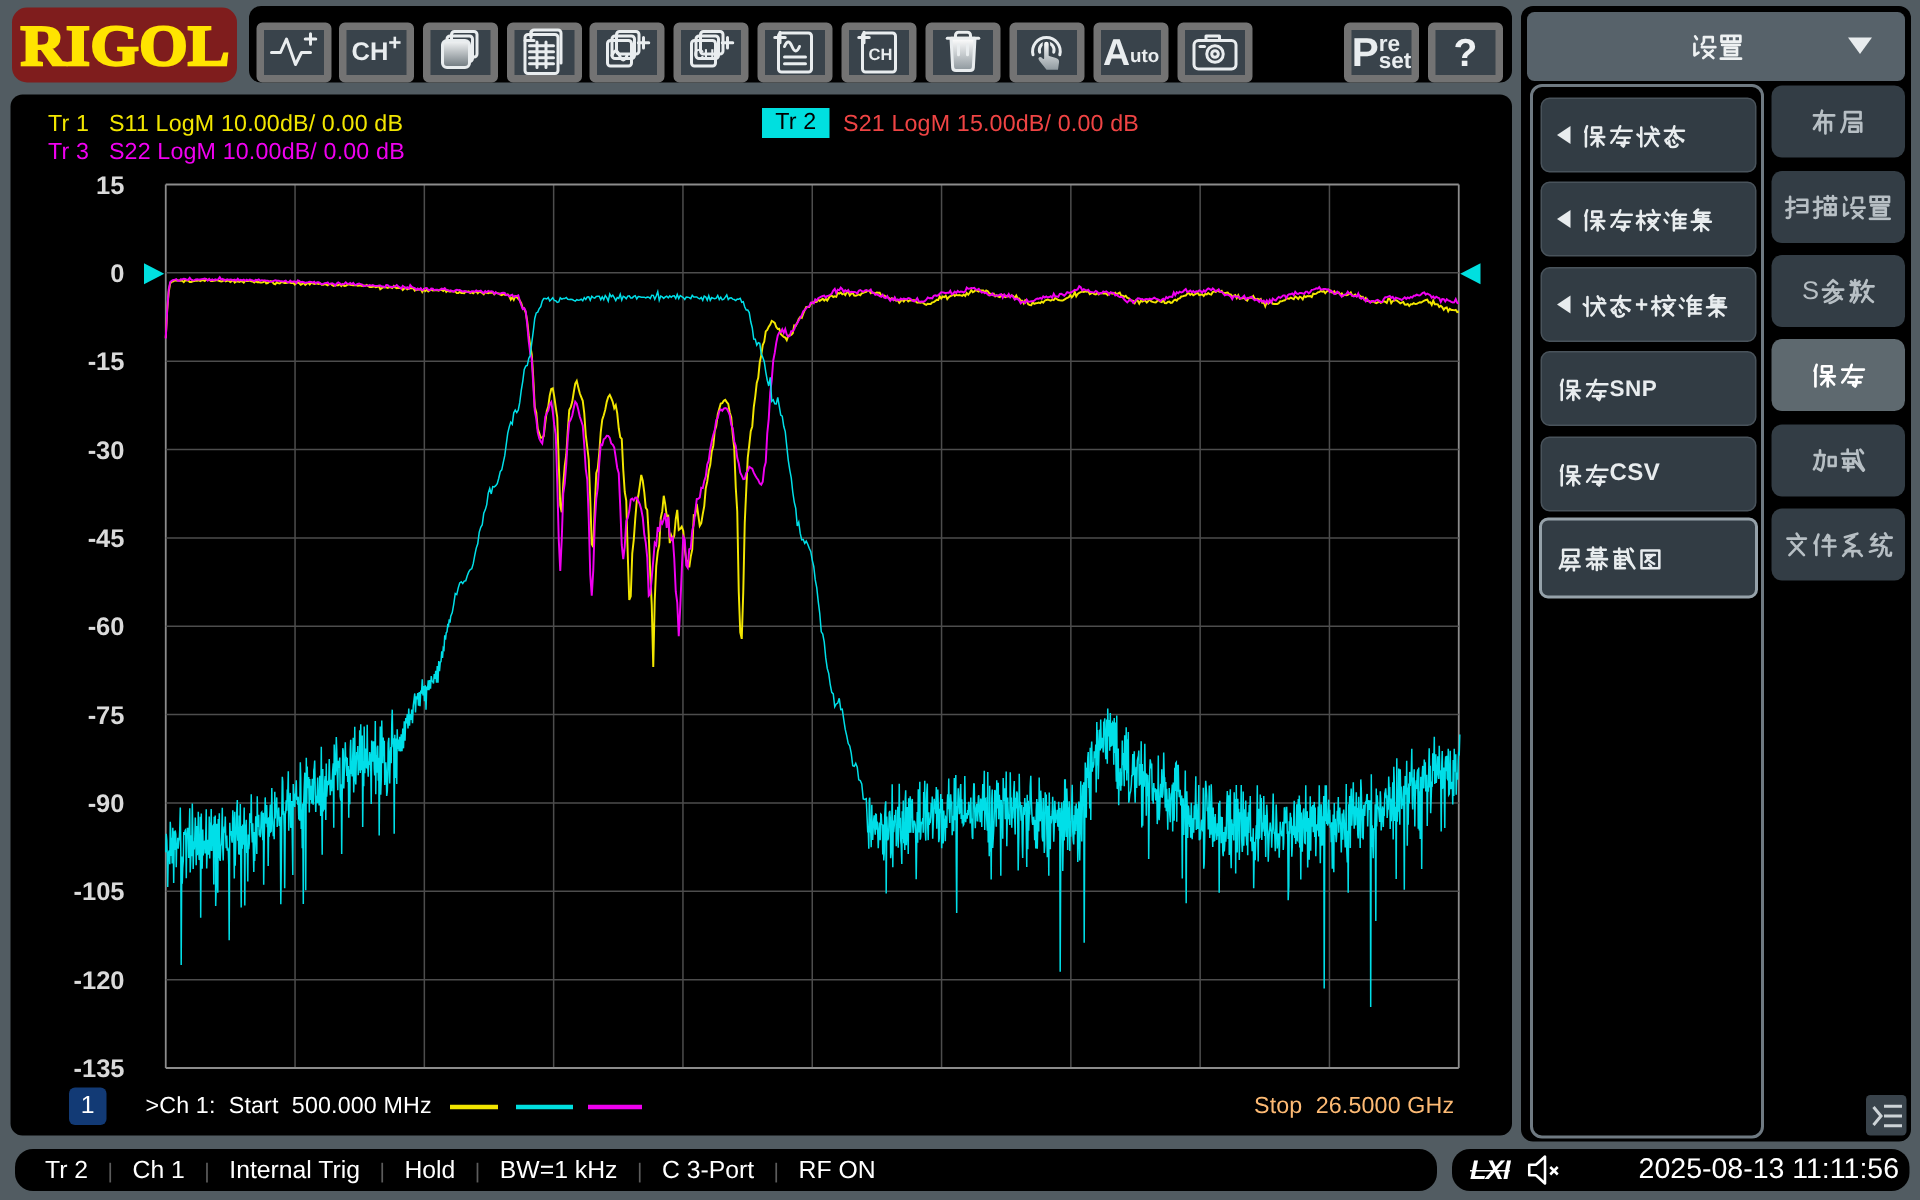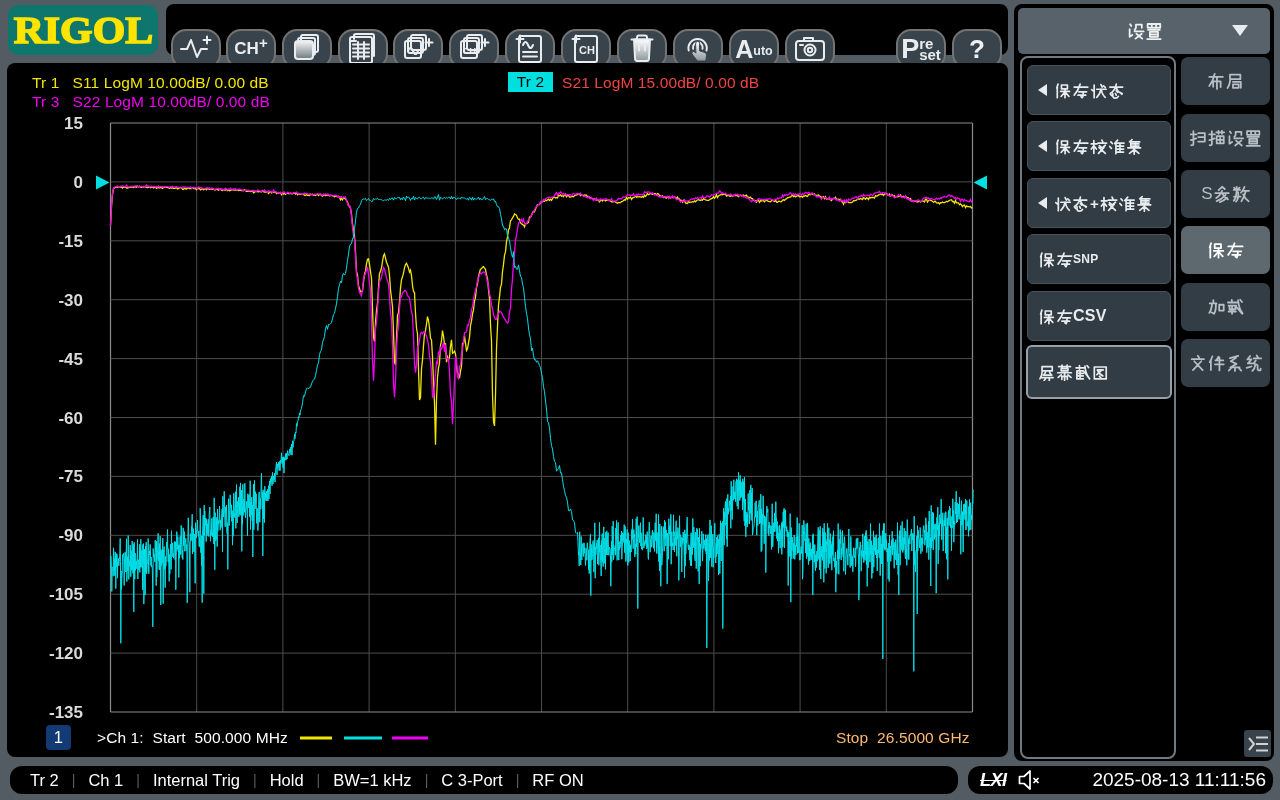--- a/index.html
+++ b/index.html
@@ -1,20 +1,20 @@
 <!DOCTYPE html>
 <html><head><meta charset="utf-8">
 <style>
 *{margin:0;padding:0;box-sizing:border-box}
 html,body{width:1280px;height:800px;overflow:hidden;background:#525c62;font-family:"Liberation Sans",sans-serif}
 .abs{position:absolute}
-#logo{left:8px;top:5px;width:150px;height:50px;background:#0f766e;border-radius:10px;display:flex;align-items:center;justify-content:center}
+#logo{left:8px;top:5px;width:150px;height:50px;background:#7f1d1d;border-radius:10px;display:flex;align-items:center;justify-content:center}
 #logo span{color:#ffe400;font-family:"Liberation Serif",serif;font-weight:bold;font-size:41px;letter-spacing:0px;-webkit-text-stroke:1.6px #ffe400;transform:scale(1.02,0.94);transform-origin:center}
 #toolbar{left:166px;top:4px;width:842px;height:51px;background:#000;border-radius:8px}
-.tbtn{position:absolute;top:25px;width:50px;height:40px;background:#39434b;border:2px solid #737373;border-radius:15px;display:flex;align-items:center;justify-content:center;color:#e9edef}
+.tbtn{position:absolute;top:11px;width:50px;height:40px;background:#39434b;border:5px solid #737373;border-radius:4px;display:flex;align-items:center;justify-content:center;color:#e9edef}
 .tbtn svg{display:block}
 #plot{left:7px;top:63px;width:1001px;height:694px;background:#000;border-radius:8px}
 .tl{position:absolute;font-size:15.5px;letter-spacing:0.1px;white-space:pre}
 #rp{left:1014px;top:4px;width:260px;height:757px;background:#000;border-radius:8px}
 #rphead{position:absolute;left:4px;top:4px;width:252px;height:46px;background:#57626a;border-radius:5px;color:#eef1f2;display:flex;align-items:center;justify-content:center;font-size:19px}
 #rphead .tri{position:absolute;right:22px;top:17px;width:0;height:0;border-left:8px solid transparent;border-right:8px solid transparent;border-top:11px solid #e8ecee}
 #subpan{position:absolute;left:6px;top:52px;width:156px;height:703px;border:2px solid #6f7a82;border-radius:8px}
 .mbtn{position:absolute;left:5px;width:144px;height:50px;background:#323c44;border:1px solid #49535b;border-radius:6px;color:#e8ecee;display:flex;align-items:center;font-size:16px;font-weight:bold;padding-left:10px}
 .mbtn .arr{width:0;height:0;border-top:6px solid transparent;border-bottom:6px solid transparent;border-right:9px solid #e8ecee;margin-right:7px}
 .mbtn.sel{border:2px solid #96a2aa;left:4px;width:146px;height:54px}
@@ -308,21 +308,21 @@
           <use href="#c-xiao" xlink:href="#c-xiao"></use>
           <use href="#c-zhun" xlink:href="#c-zhun" x="21"></use>
           <use href="#c-ji2" xlink:href="#c-ji2" x="42"></use>
         </svg>
       </div>
 <div class="mbtn" style="top:176px">
         <svg class="cjk" width="35" height="17" viewBox="0 0 41 20">
           <use href="#c-bao" xlink:href="#c-bao"></use>
           <use href="#c-cun" xlink:href="#c-cun" x="21"></use>
         </svg>
-        <span style="font-size:12px;letter-spacing:0.3px">SNP</span>
+        <span style="font-size:15px;letter-spacing:0.3px">SNP</span>
       </div>
 <div class="mbtn" style="top:233px">
         <svg class="cjk" width="35" height="17" viewBox="0 0 41 20">
           <use href="#c-bao" xlink:href="#c-bao"></use>
           <use href="#c-cun" xlink:href="#c-cun" x="21"></use>
         </svg>
         <span style="font-size:16px;letter-spacing:0.3px">CSV</span>
       </div>
 <div class="mbtn sel" style="top:287px">
         <svg class="cjk" width="71" height="17" viewBox="0 0 83 20">

